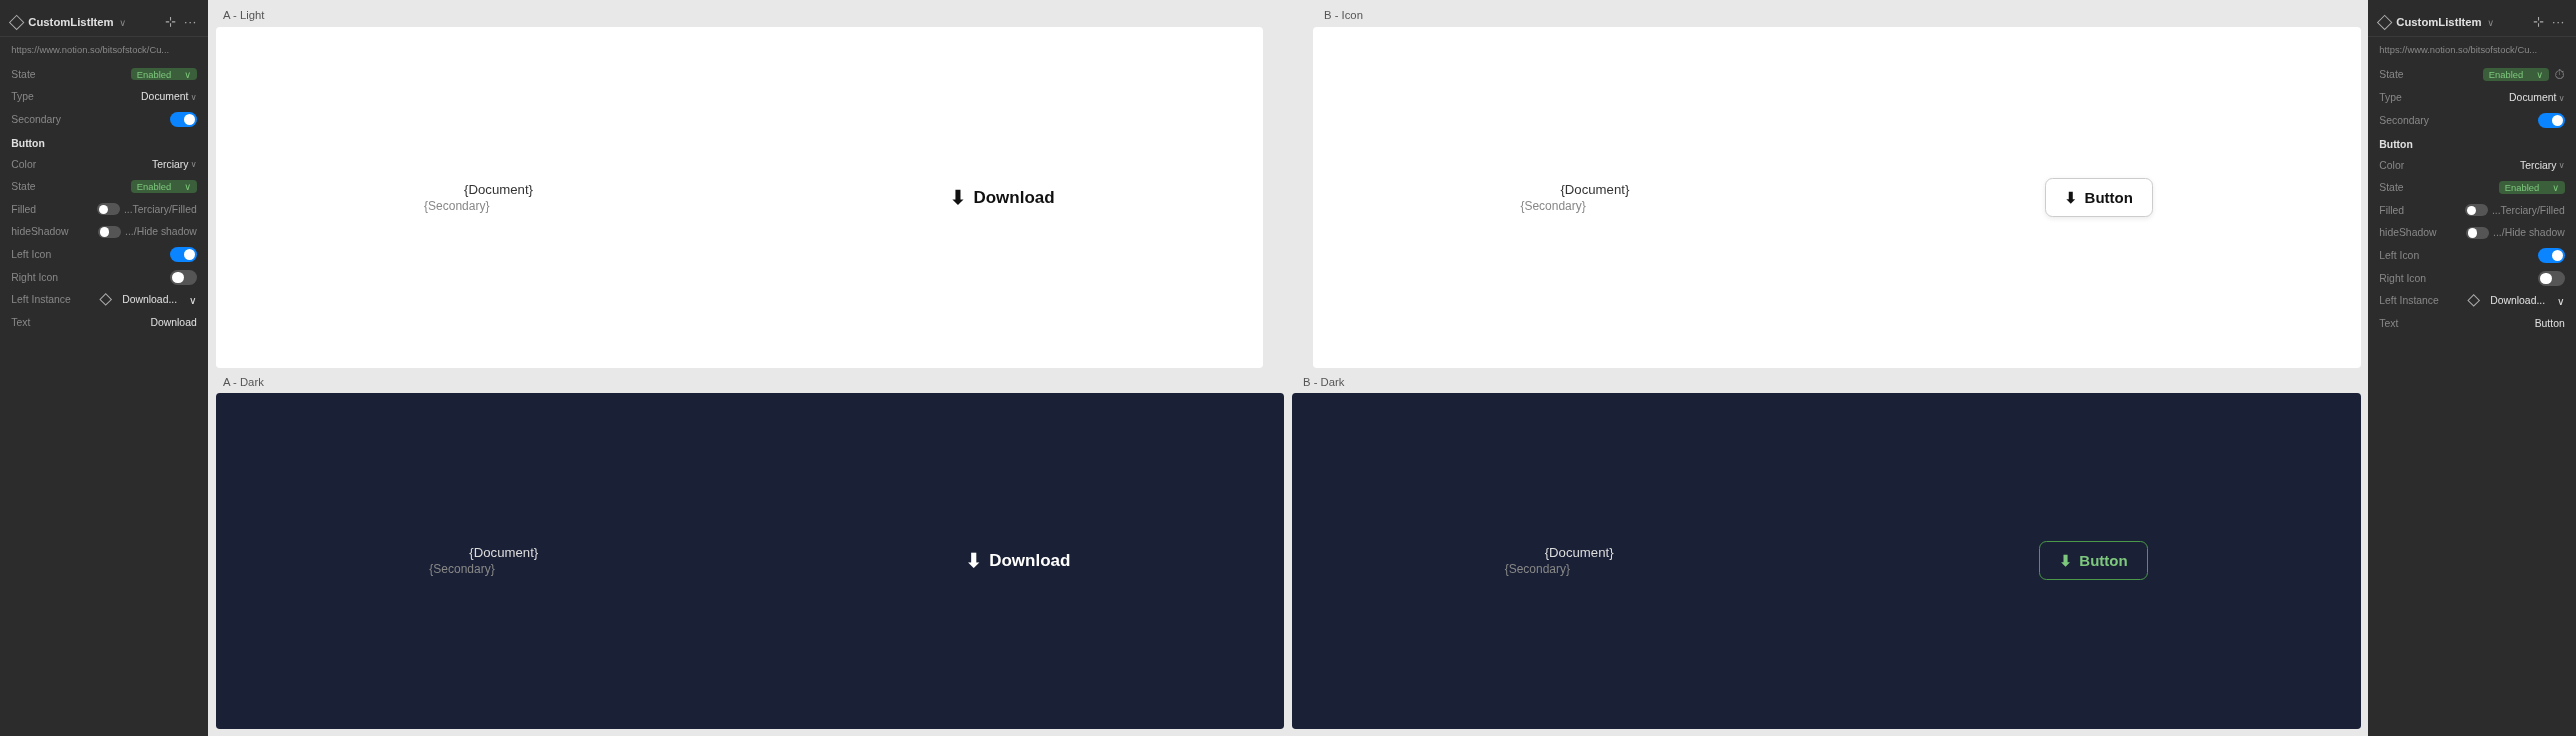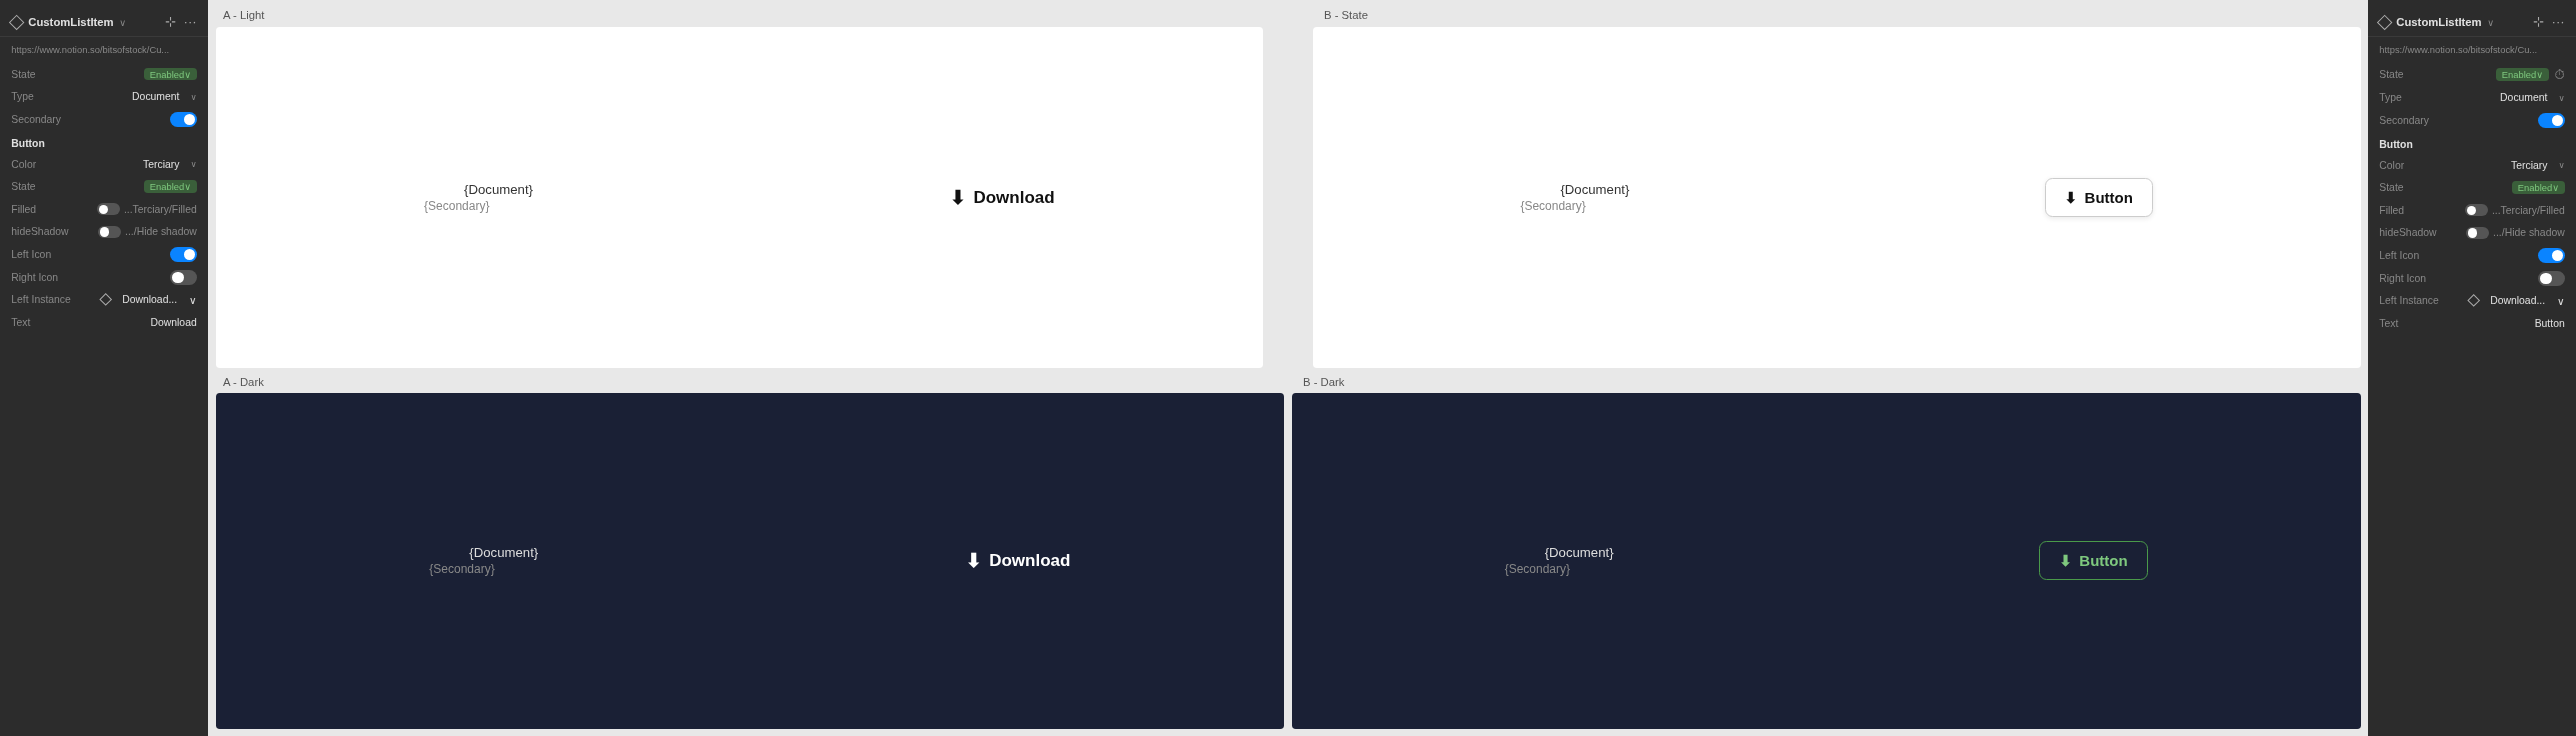--- a/index.html
+++ b/index.html
@@ -86,21 +86,21 @@
     }
 
     .prop-label {
       color: #888;
       font-size: 10.4px;
     }
 
     .prop-value {
       display: flex;
       align-items: center;
-      gap: 11px;
+      gap: 2px;
       color: #e0e0e0;
       font-size: 10.4px;
       cursor: pointer;
     }
 
     .prop-value .chevron {
       font-size: 8.5px;
       color: #888;
     }
 
@@ -141,21 +141,21 @@
     }
 
     .badge-enabled {
       background: #3a5f3a;
       color: #7ec87e;
       border-radius: 3.8px;
       padding: 0.9px 5.7px;
       font-size: 9.4px;
       display: flex;
       align-items: center;
-      gap: 0;
+      gap: 13px;
       cursor: pointer;
     }
 
     .filled-row {
       display: flex;
       align-items: center;
       gap: 4px;
       color: #888;
       font-size: 10.4px;
     }
@@ -444,21 +444,21 @@
             <span class="doc-sub">{Secondary}</span>
           </div>
           <div class="download-btn-light">
             <span class="download-icon">⬇</span>
             <span>Download</span>
           </div>
         </div>
       </div>
 
       <div class="panel-group" style="flex:1;">
-        <div class="panel-label">B - State</div>
+        <div class="panel-label">B - Icon</div>
         <div class="panel-light" style="margin:0 7.5px 0 3.8px;flex:1;">
           <div class="doc-placeholder">
             <span class="doc-main">{Document}</span>
             <span class="doc-sub">{Secondary}</span>
           </div>
           <button class="button-light">
             <span class="button-icon">⬇</span>
             <span>Button</span>
           </button>
         </div>

